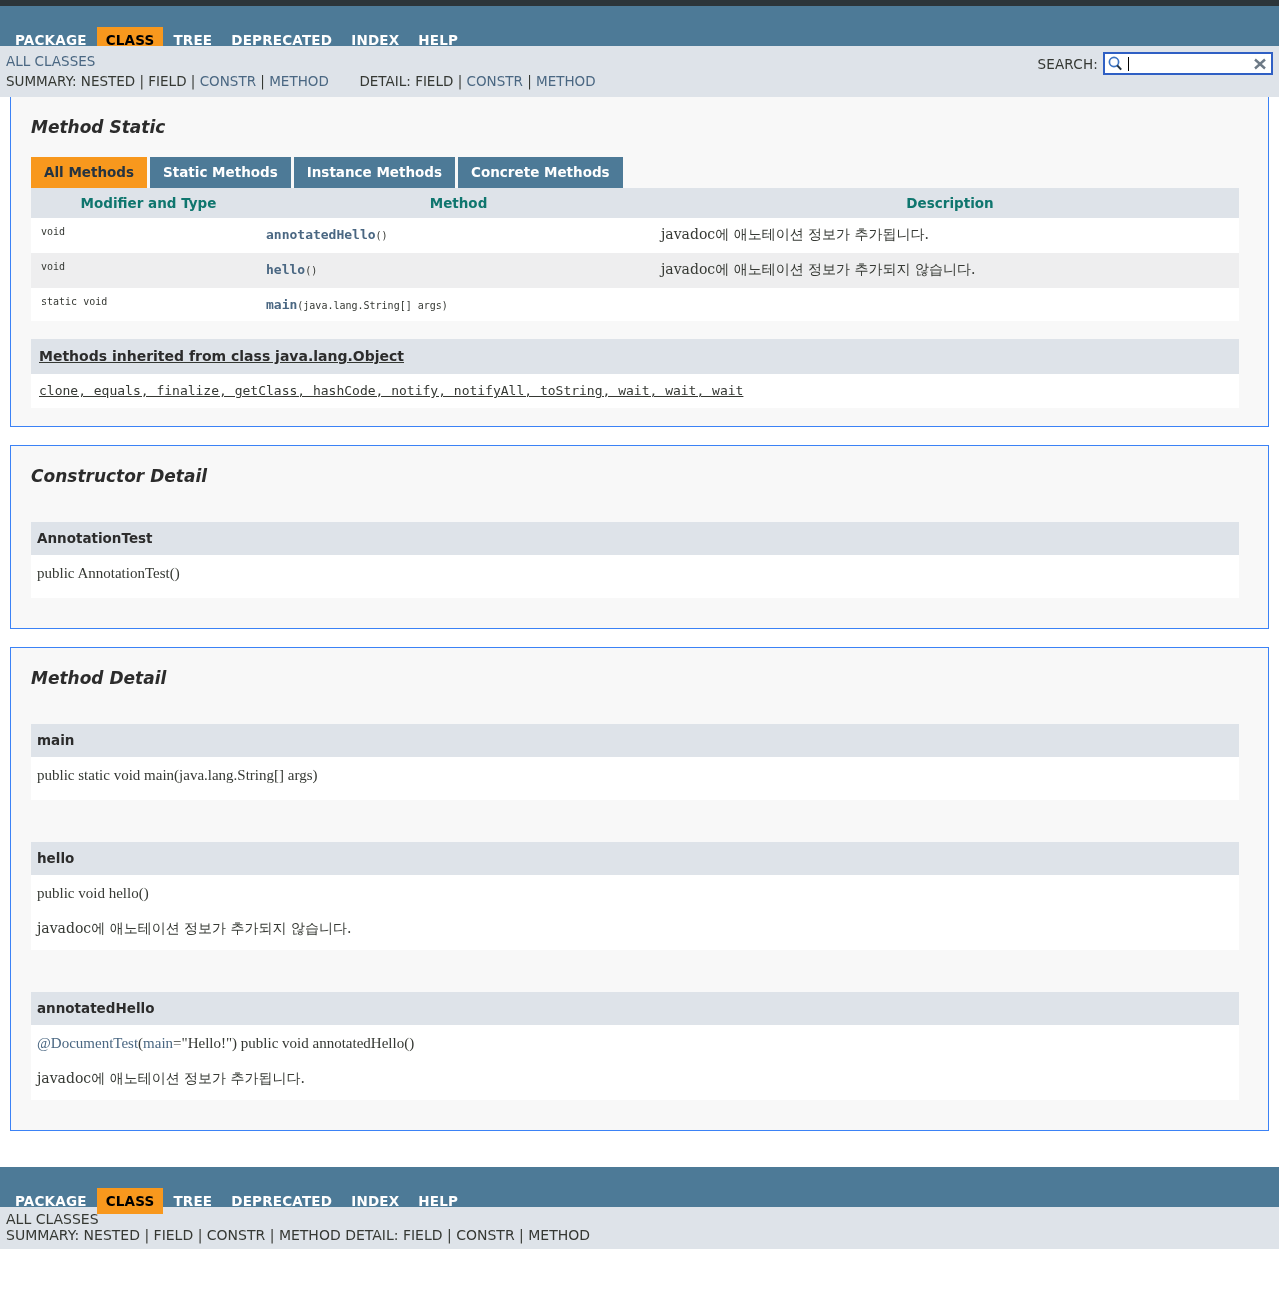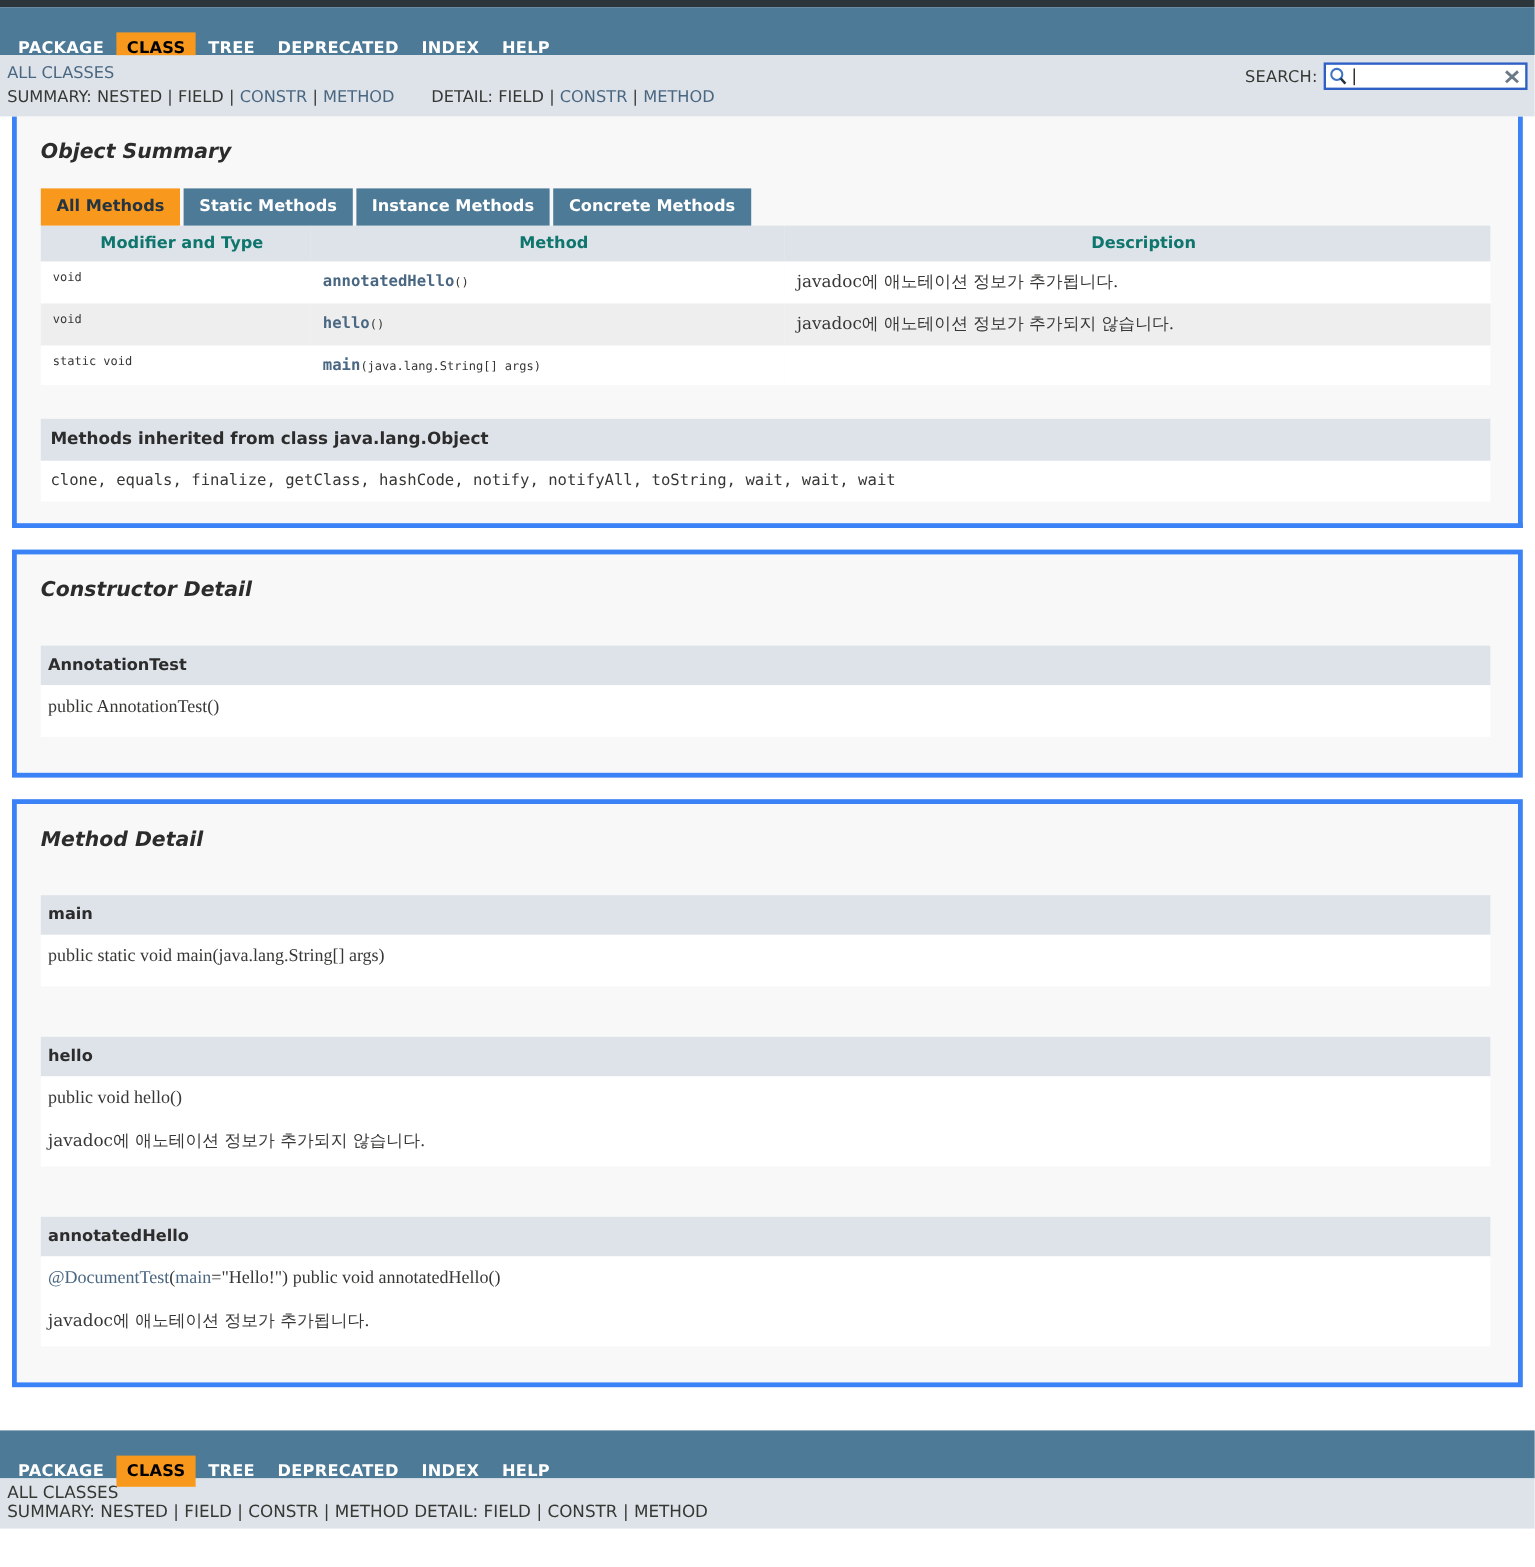--- a/index.html
+++ b/index.html
@@ -88,21 +88,21 @@
   .search-input-fake { flex: 1 1 auto; height: 100%; }
   .search-clear { width: 18px; height: 16px; flex: 0 0 18px; }
 
   
   .page {
     padding: 0 10px;
     background: #ffffff;
   }
   .block {
     background: #f8f8f8;
-    border: 4px solid #3b82f6;
+    border: 1px solid #3b82f6;
     padding: 10px 20px 18px 20px;
     margin: 0 0 18px 0;
   }
   .block.first { margin-top: 0; border-top: none; }
   h3.section-title {
     font-family: "DejaVu Sans", "Liberation Sans", sans-serif;
     font-size: 17px;
     font-style: italic;
     font-weight: bold;
     color: #2c2c2c;
@@ -160,21 +160,21 @@
     font-family: "DejaVu Sans Mono", "Liberation Mono", monospace;
     font-size: 13px;
   }
   .desc-ko {
     font-family: "DejaVu Serif", "Liberation Serif", serif;
     font-size: 14px;
     color: #353833;
   }
 
   
-  .inherit-wrap { width: 1208px; margin-top: 28px; }
+  .inherit-wrap { width: 1208px; margin-top: 18px; text-decoration: underline; }
   .inherit-head {
     background: #DEE3E9;
     font-weight: bold;
     font-size: 14px;
     color: #2c2c2c;
     padding: 9px 0 10px 8px;
   }
   .inherit-body {
     background: #ffffff;
     padding: 9px 0 10px 8px;
@@ -269,21 +269,21 @@
           <line x1="14" y1="3.5" x2="4" y2="12.5" stroke="#6d7a86" stroke-width="2.4"></line>
         </svg>
       </span>
     </div>
   </div>
 </div>
 
 <div class="page">
 
   <div class="block first">
-    <h3 class="section-title">Object Summary</h3>
+    <h3 class="section-title">Method Static</h3>
 
     <div class="tabs">
       <div class="tab active">All Methods</div>
       <div class="tab">Static Methods</div>
       <div class="tab">Instance Methods</div>
       <div class="tab">Concrete Methods</div>
     </div>
 
     <table class="summary">
       <thead>

